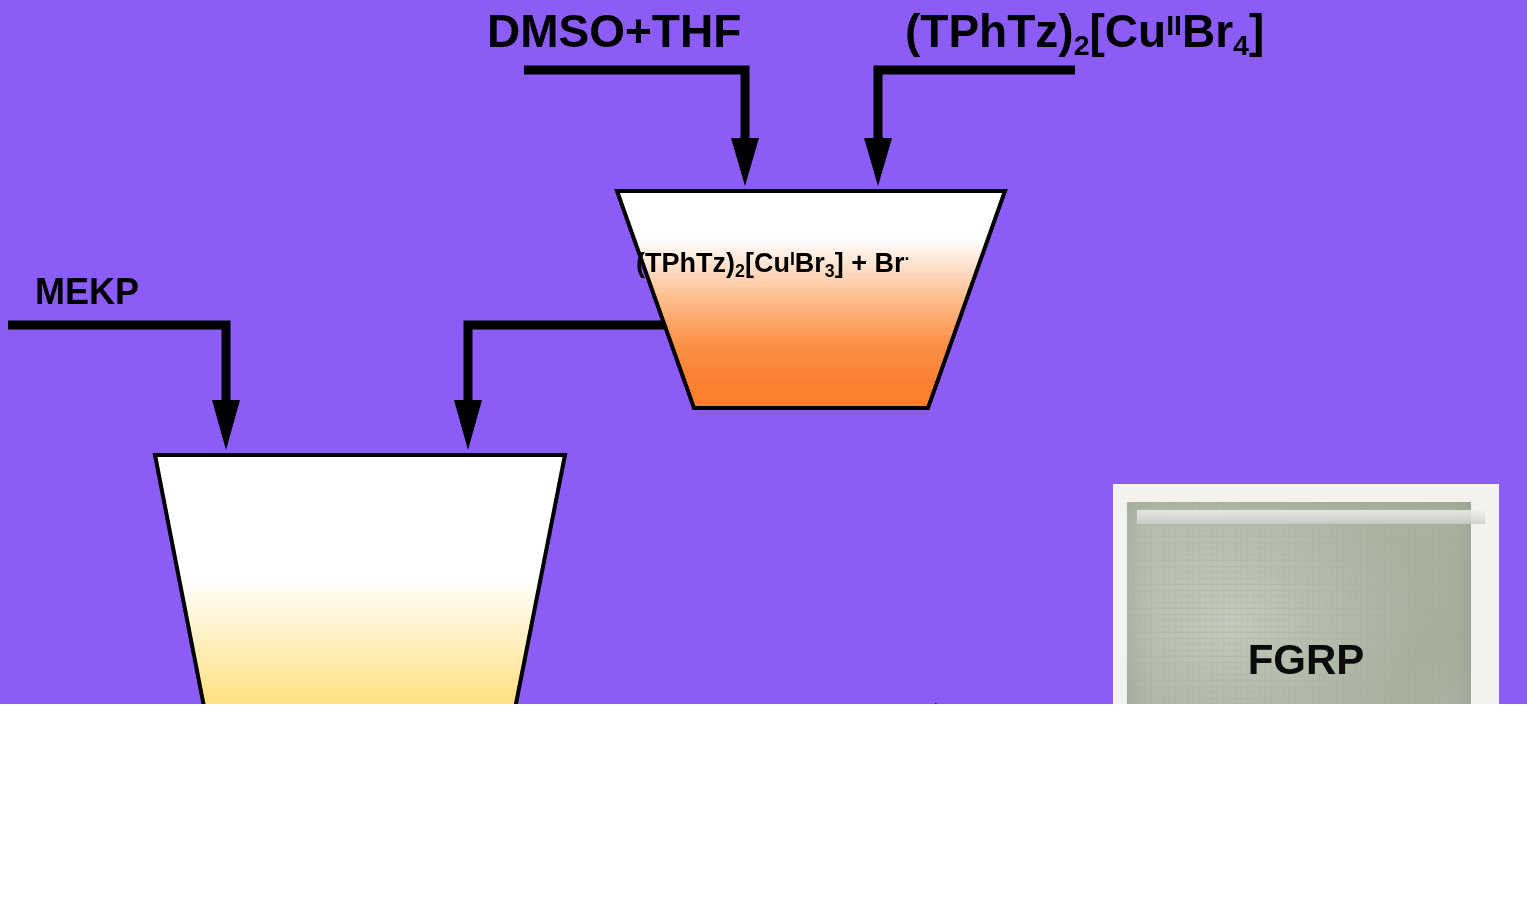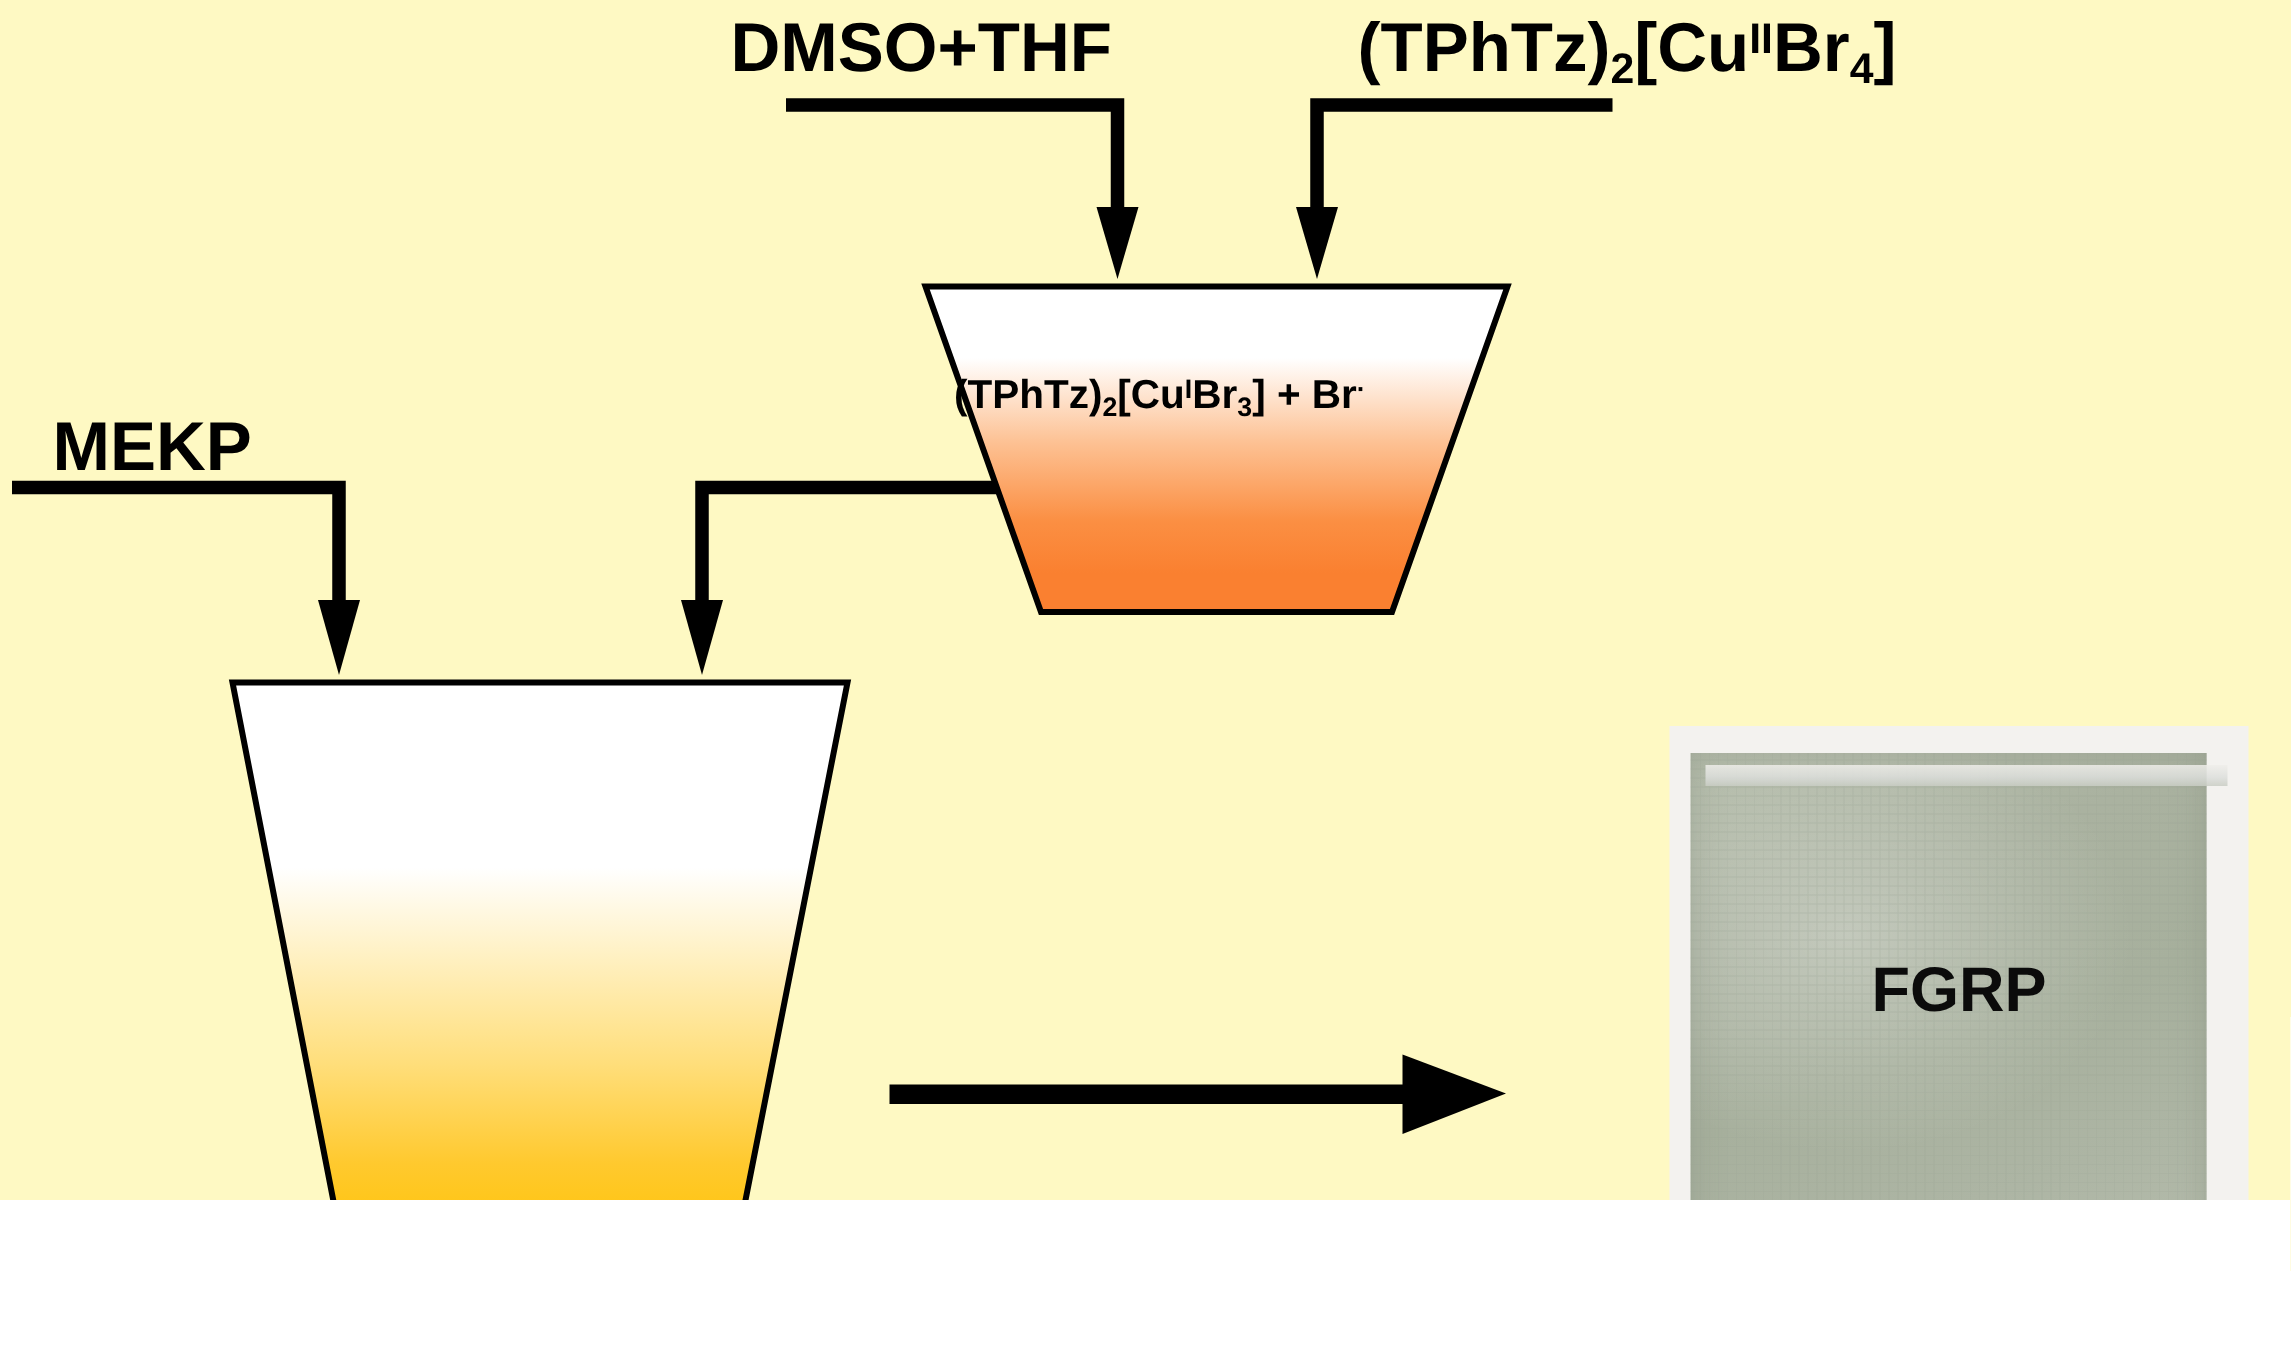--- a/index.html
+++ b/index.html
@@ -6,22 +6,22 @@
     margin: 0;
     padding: 0;
     background: #ffffff;
   }
   body {
     font-family: "Liberation Sans", sans-serif;
   }
   #canvas {
     position: relative;
     width: 1527px;
-    height: 800px;
-    background: #fef9c3;
+    height: 704px;
+    background: #8b5cf6;
     overflow: hidden;
   }
   .lbl {
     position: absolute;
     font-weight: bold;
     color: #000000;
     white-space: nowrap;
     line-height: 1;
   }
   .lbl sub {
@@ -42,21 +42,21 @@
     font-size: 46px;
   }
   #label-cu2-complex {
     left: 905px;
     top: 8px;
     font-size: 46px;
   }
   #label-mekp {
     left: 35px;
     top: 274px;
-    font-size: 46px;
+    font-size: 36px;
   }
   .funnel-svg, .flow-svg, .arrow-svg {
     position: absolute;
     left: 0;
     top: 0;
     overflow: visible;
   }
   #funnel-reaction-text {
     position: absolute;
     left: 636px;

